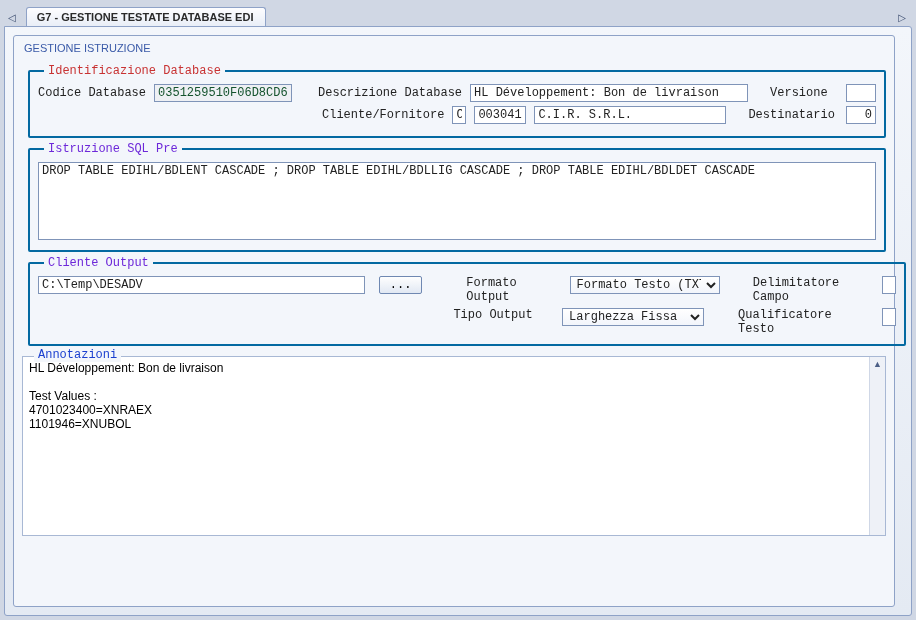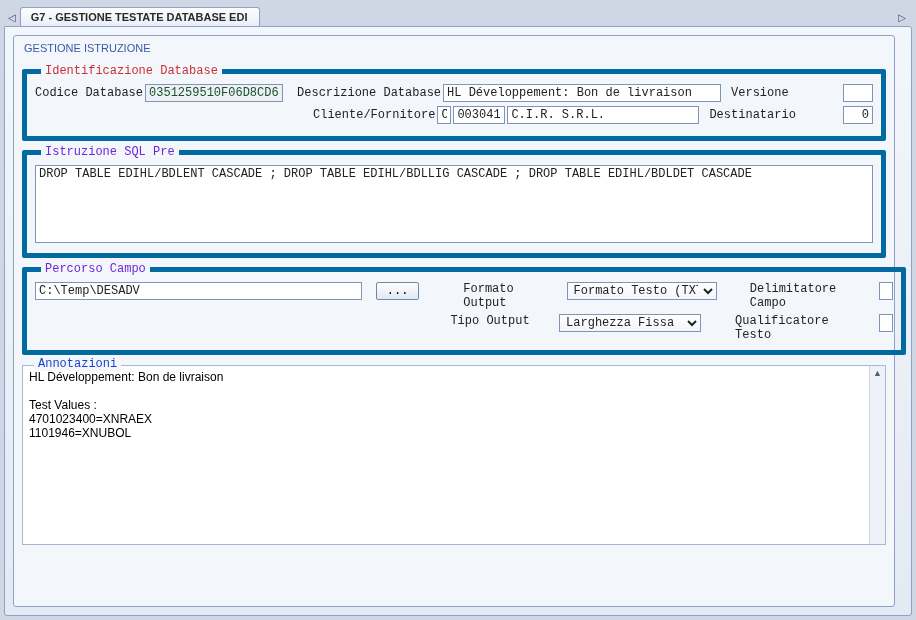--- a/index.html
+++ b/index.html
@@ -26,21 +26,21 @@
   .tab-arrow.right { position: absolute; right: 2px; bottom: 0; }
   .tab {
     background: linear-gradient(#fdfdff, #e9eef7);
     border: 1px solid #8ea2c7;
     border-bottom: none;
     border-radius: 3px 3px 0 0;
     padding: 3px 12px 3px 10px;
     font-weight: bold;
     font-size: 11px;
     color: #2a2a2a;
-    margin-left: 0;
+    margin-left: 6px;
   }
   .outer-panel {
     background: linear-gradient(#f3f6fb, #e4eaf3);
     border: 1px solid #8ea2c7;
     border-radius: 0 3px 3px 3px;
     height: 590px;
     padding: 8px 16px 8px 8px;
     position: relative;
   }
   .inner-panel {
@@ -49,39 +49,39 @@
     background: #f3f6fb;
     height: 100%;
     padding: 4px 8px 8px 8px;
   }
   .panel-title {
     color: #3a5aa8;
     font-size: 11px;
     padding: 2px 4px 6px 2px;
   }
   fieldset.group {
-    border: 5px solid #0369a1;
+    border: 2px solid #0369a1;
     border-radius: 2px;
-    margin: 4px 0 4px 0;
+    margin: 4px 0 4px 6px;
     padding: 6px 8px 8px 8px;
     position: relative;
   }
   fieldset.group > legend {
     background: #f3f6fb;
     padding: 0 4px;
     margin-left: 6px;
     font-family: "Consolas", "Courier New", monospace;
     font-size: 12px;
     color: #6d28d9;
   }
   fieldset.group.idb > legend { color: #c83232; }
   .row {
     display: flex;
     align-items: center;
-    gap: 2px;
+    gap: 8px;
     margin-bottom: 4px;
     font-family: "Consolas", "Courier New", monospace;
     font-size: 12px;
   }
   .row label { white-space: nowrap; color: #222; }
   input.fld, textarea.fld, select.fld {
     font-family: "Consolas", "Courier New", monospace;
     font-size: 12px;
     border: 1px solid #7f94b8;
     background: #fff;
@@ -202,21 +202,21 @@
       </div>
     </fieldset>
 
     <fieldset class="group">
       <legend>Istruzione SQL Pre</legend>
       <textarea class="fld sqlbox" style="">DROP TABLE EDIHL/BDLENT CASCADE ; DROP TABLE EDIHL/BDLLIG CASCADE ; DROP TABLE EDIHL/BDLDET CASCADE</textarea>
     </fieldset>
 
 
     <fieldset class="group">
-      <legend>Percorso Campo</legend>
+      <legend>Cliente Output</legend>
       <div class="pathrow" style="margin-bottom:4px">
         <input class="fld" style="width: 368px;" value="C:\Temp\DESADV">
         <button class="btn">...</button>
         <span style="width:18px"></span>
         <label style="">Formato Output</label>
         <select class="fld" style="width:150px">
           <option>Formato Testo (TXT)</option>
         </select>
         <span style="width:6px"></span>
         <label>Delimitatore Campo</label>

